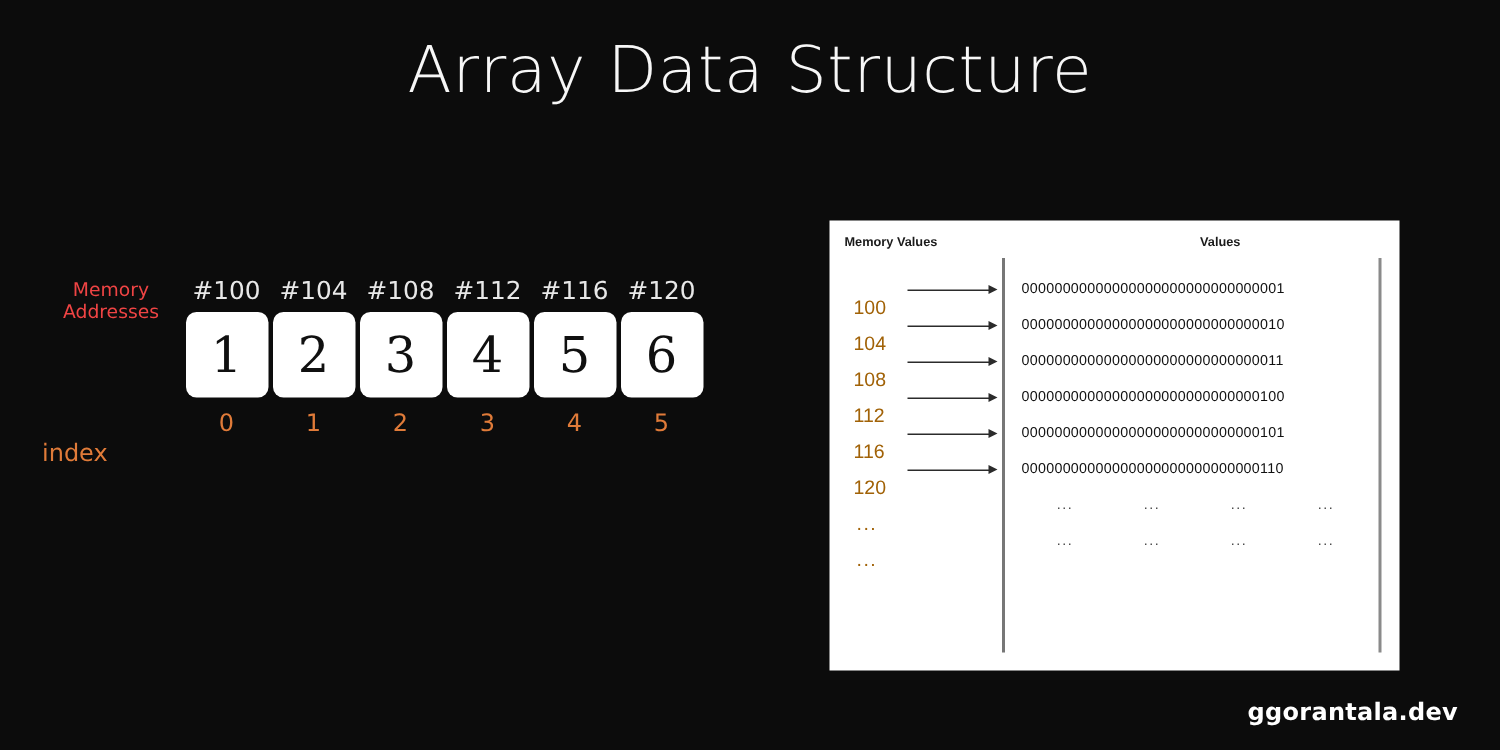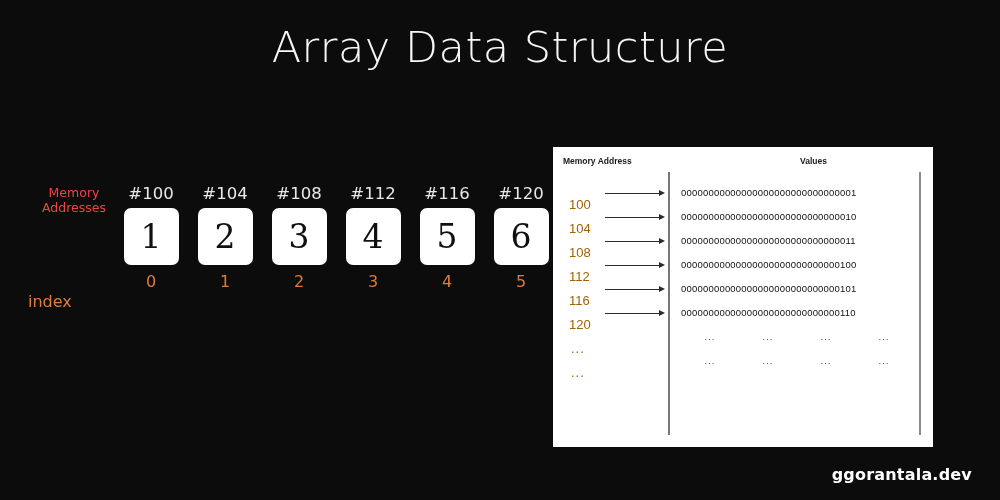--- a/index.html
+++ b/index.html
@@ -59,21 +59,21 @@
     text-align: left;
     font-size: 16px;
     color: #e07b39;
     font-family: "DejaVu Sans", sans-serif;
   }
   .cells {
     position: absolute;
     left: 122px;
     top: 0;
     display: flex;
-    gap: 16px;
+    gap: 0px;
   }
   .cell-col {
     width: 58px;
     display: flex;
     flex-direction: column;
     align-items: center;
   }
   .cell-addr {
     height: 28px;
     line-height: 28px;
@@ -306,21 +306,21 @@
       <div class="cell-index">5</div>
     </div>
 
   </div>
 </div>
 
 <div class="binary-title">
 </div>
 
 <div class="binary-panel">
-  <div class="bp-head-addr">Memory Address</div>
+  <div class="bp-head-addr">Memory Values</div>
   <div class="bp-head-values">Values</div>
 
   <div class="bp-divider-left"></div>
   <div class="bp-divider-right"></div>
 
   <div class="bp-rows">
 
     <div class="bp-row">
       <div class="bp-addr">100</div>
       <div class="bp-arrow">

